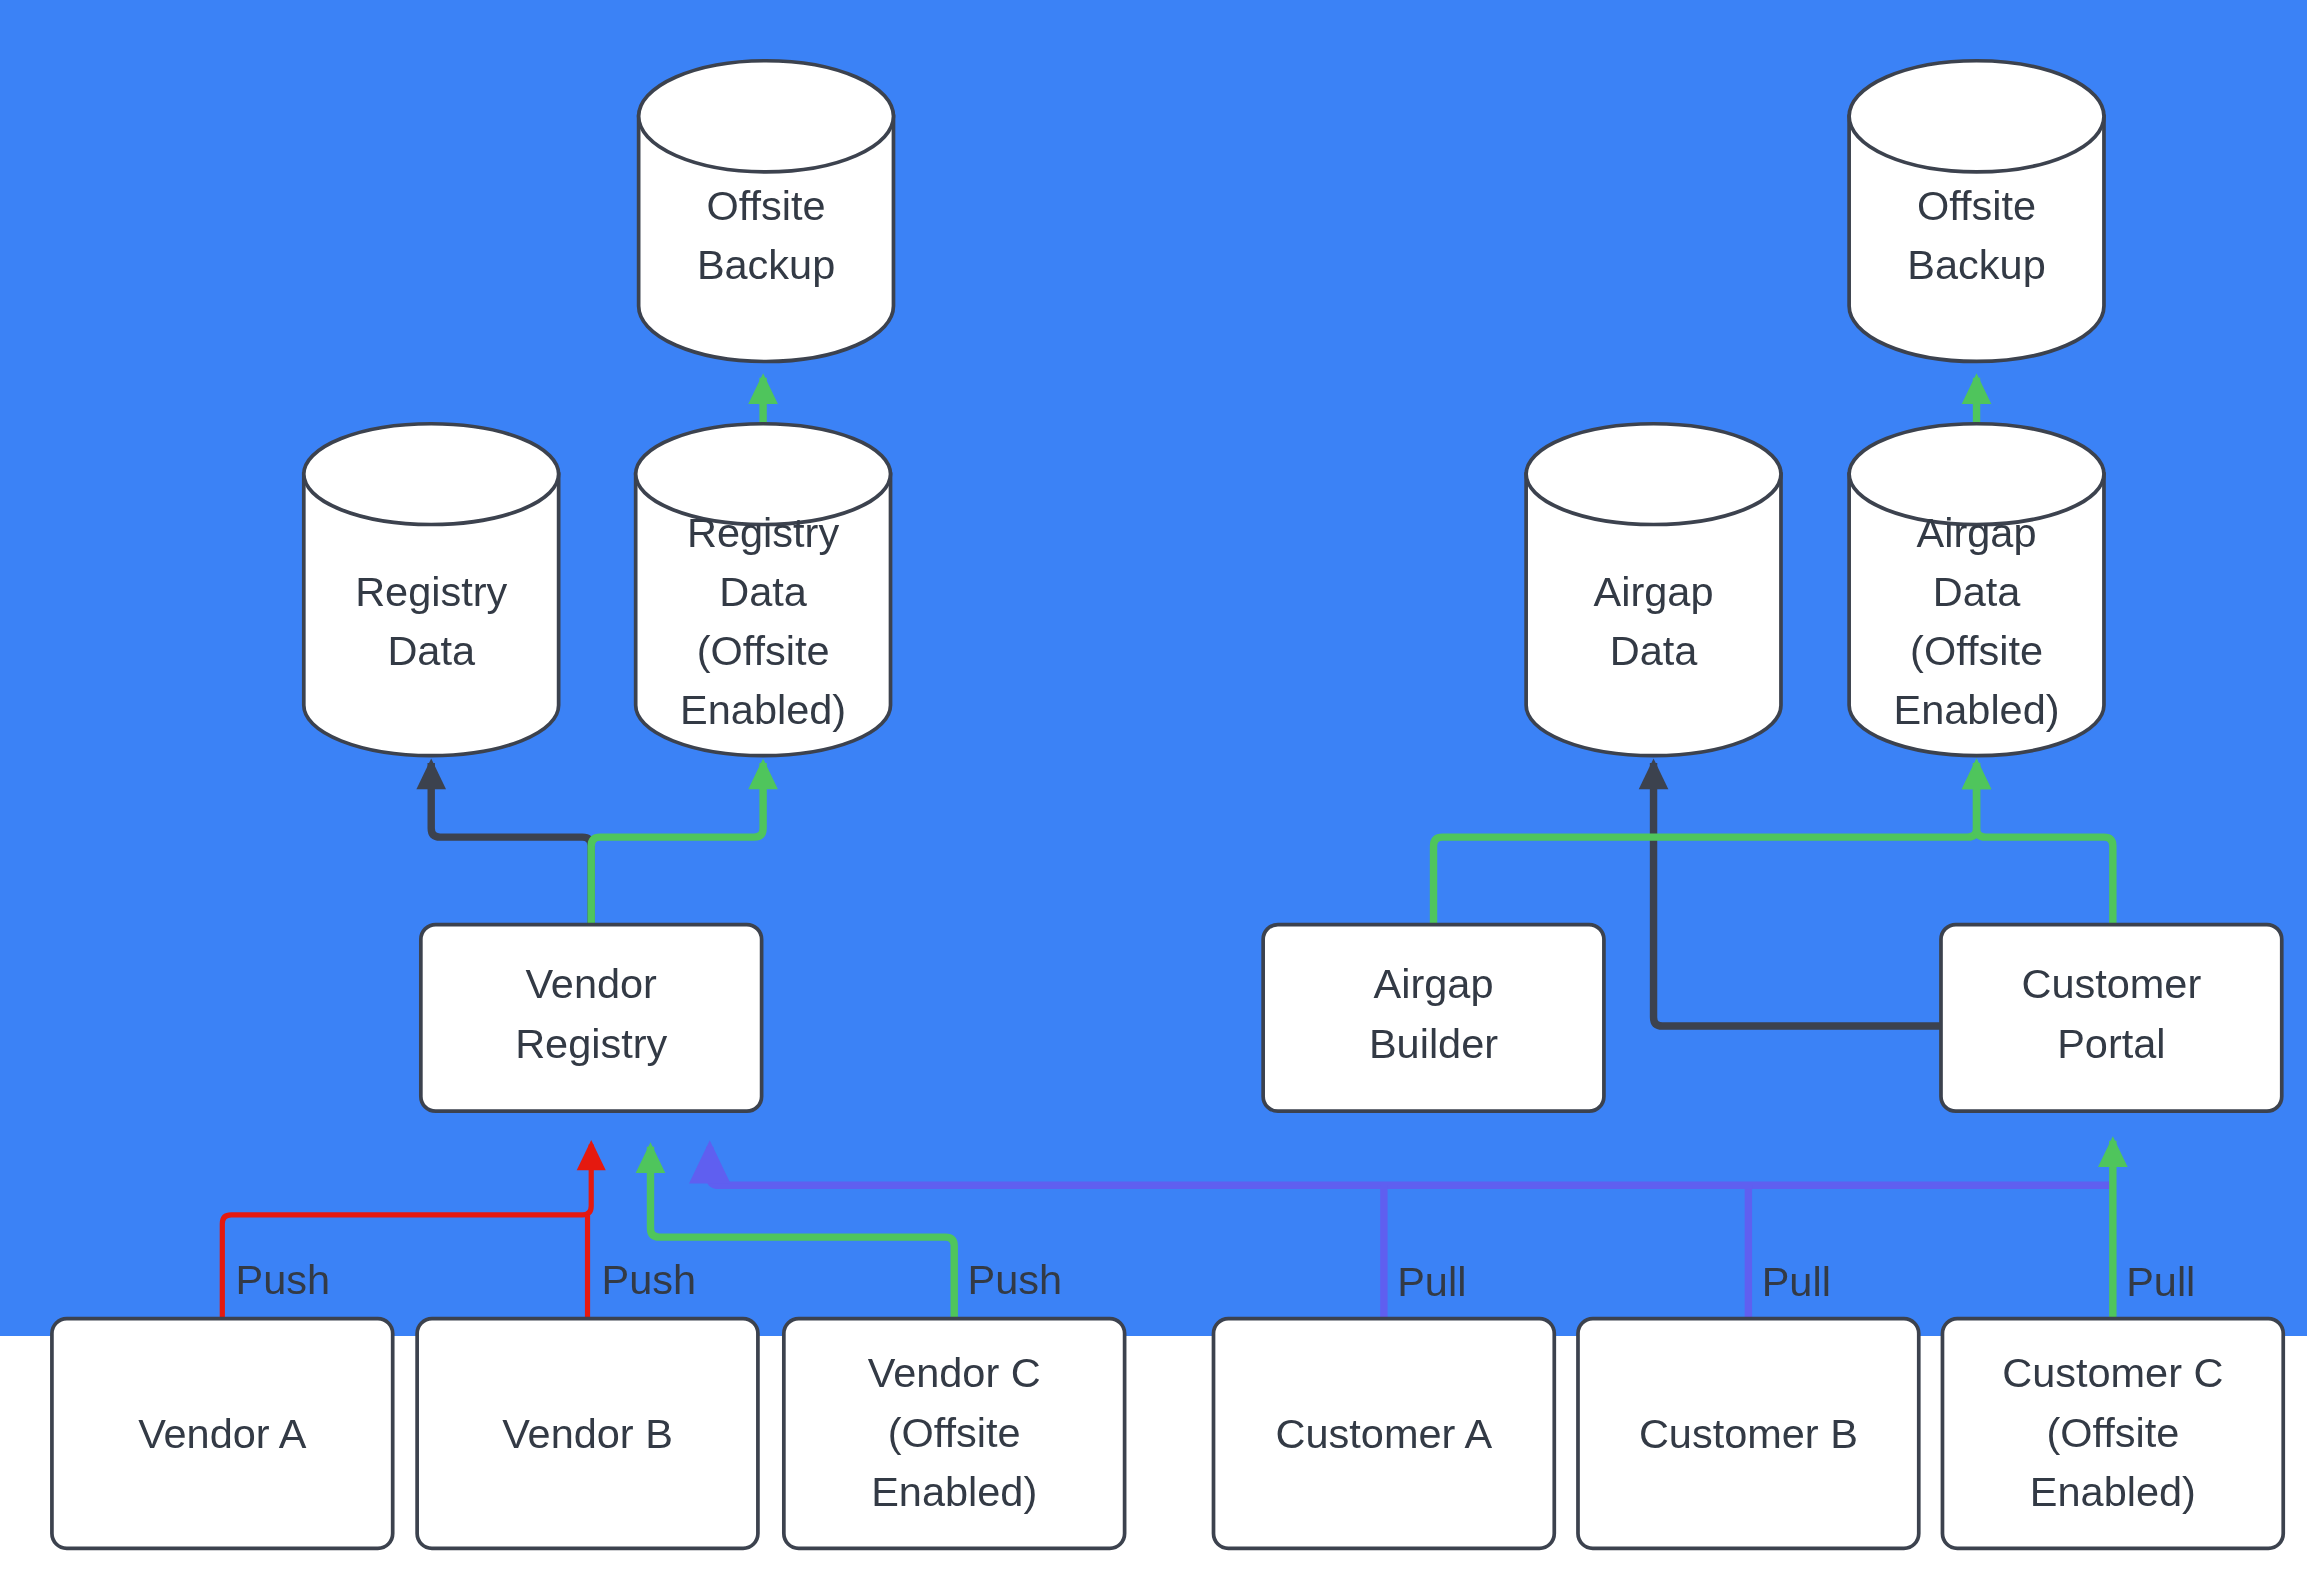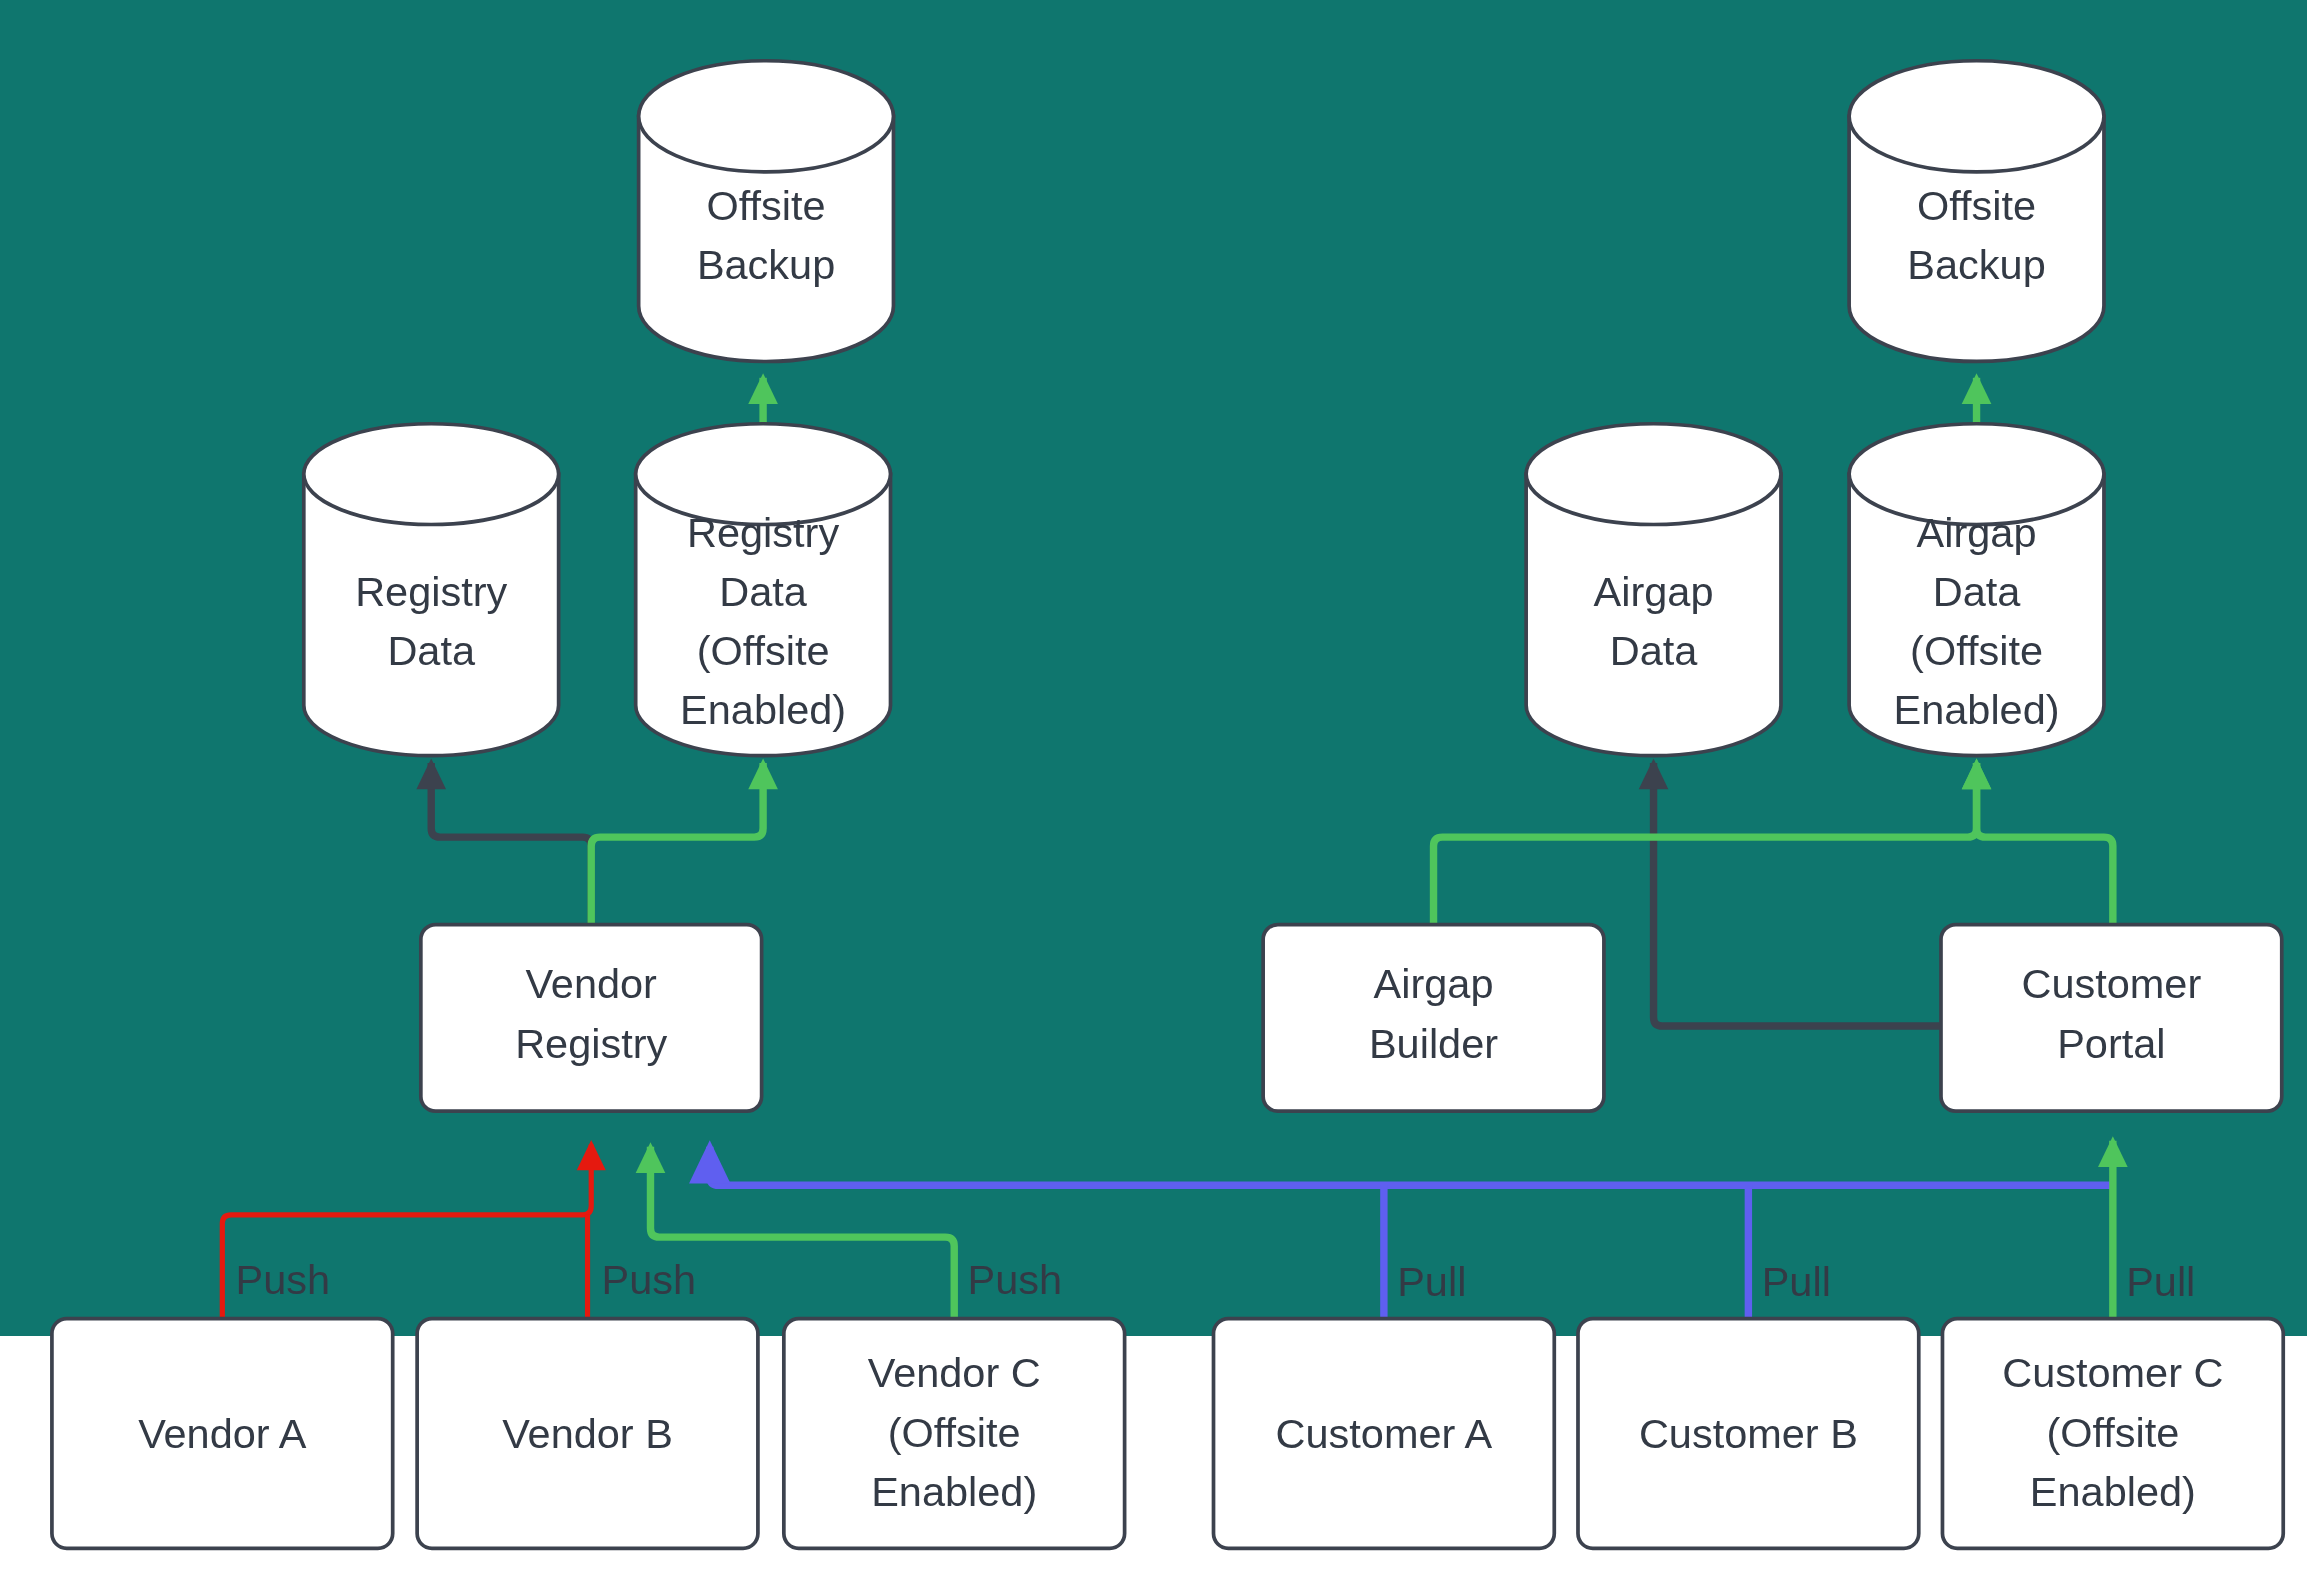--- a/index.html
+++ b/index.html
@@ -10,21 +10,21 @@
   body {
     width: 2307px;
     height: 1592px;
     font-family: "Liberation Sans", sans-serif;
     overflow: hidden;
   }
   #diagram-root {
     position: relative;
     width: 2307px;
     height: 1336px;
-    background: #0f766e;
+    background: #3b82f6;
   }
   .node-shape {
     fill: #ffffff;
     stroke: #3c424e;
     stroke-width: 5;
   }
   .node-shape-cyl-top {
     fill: #ffffff;
     stroke: #3c424e;
     stroke-width: 5;

